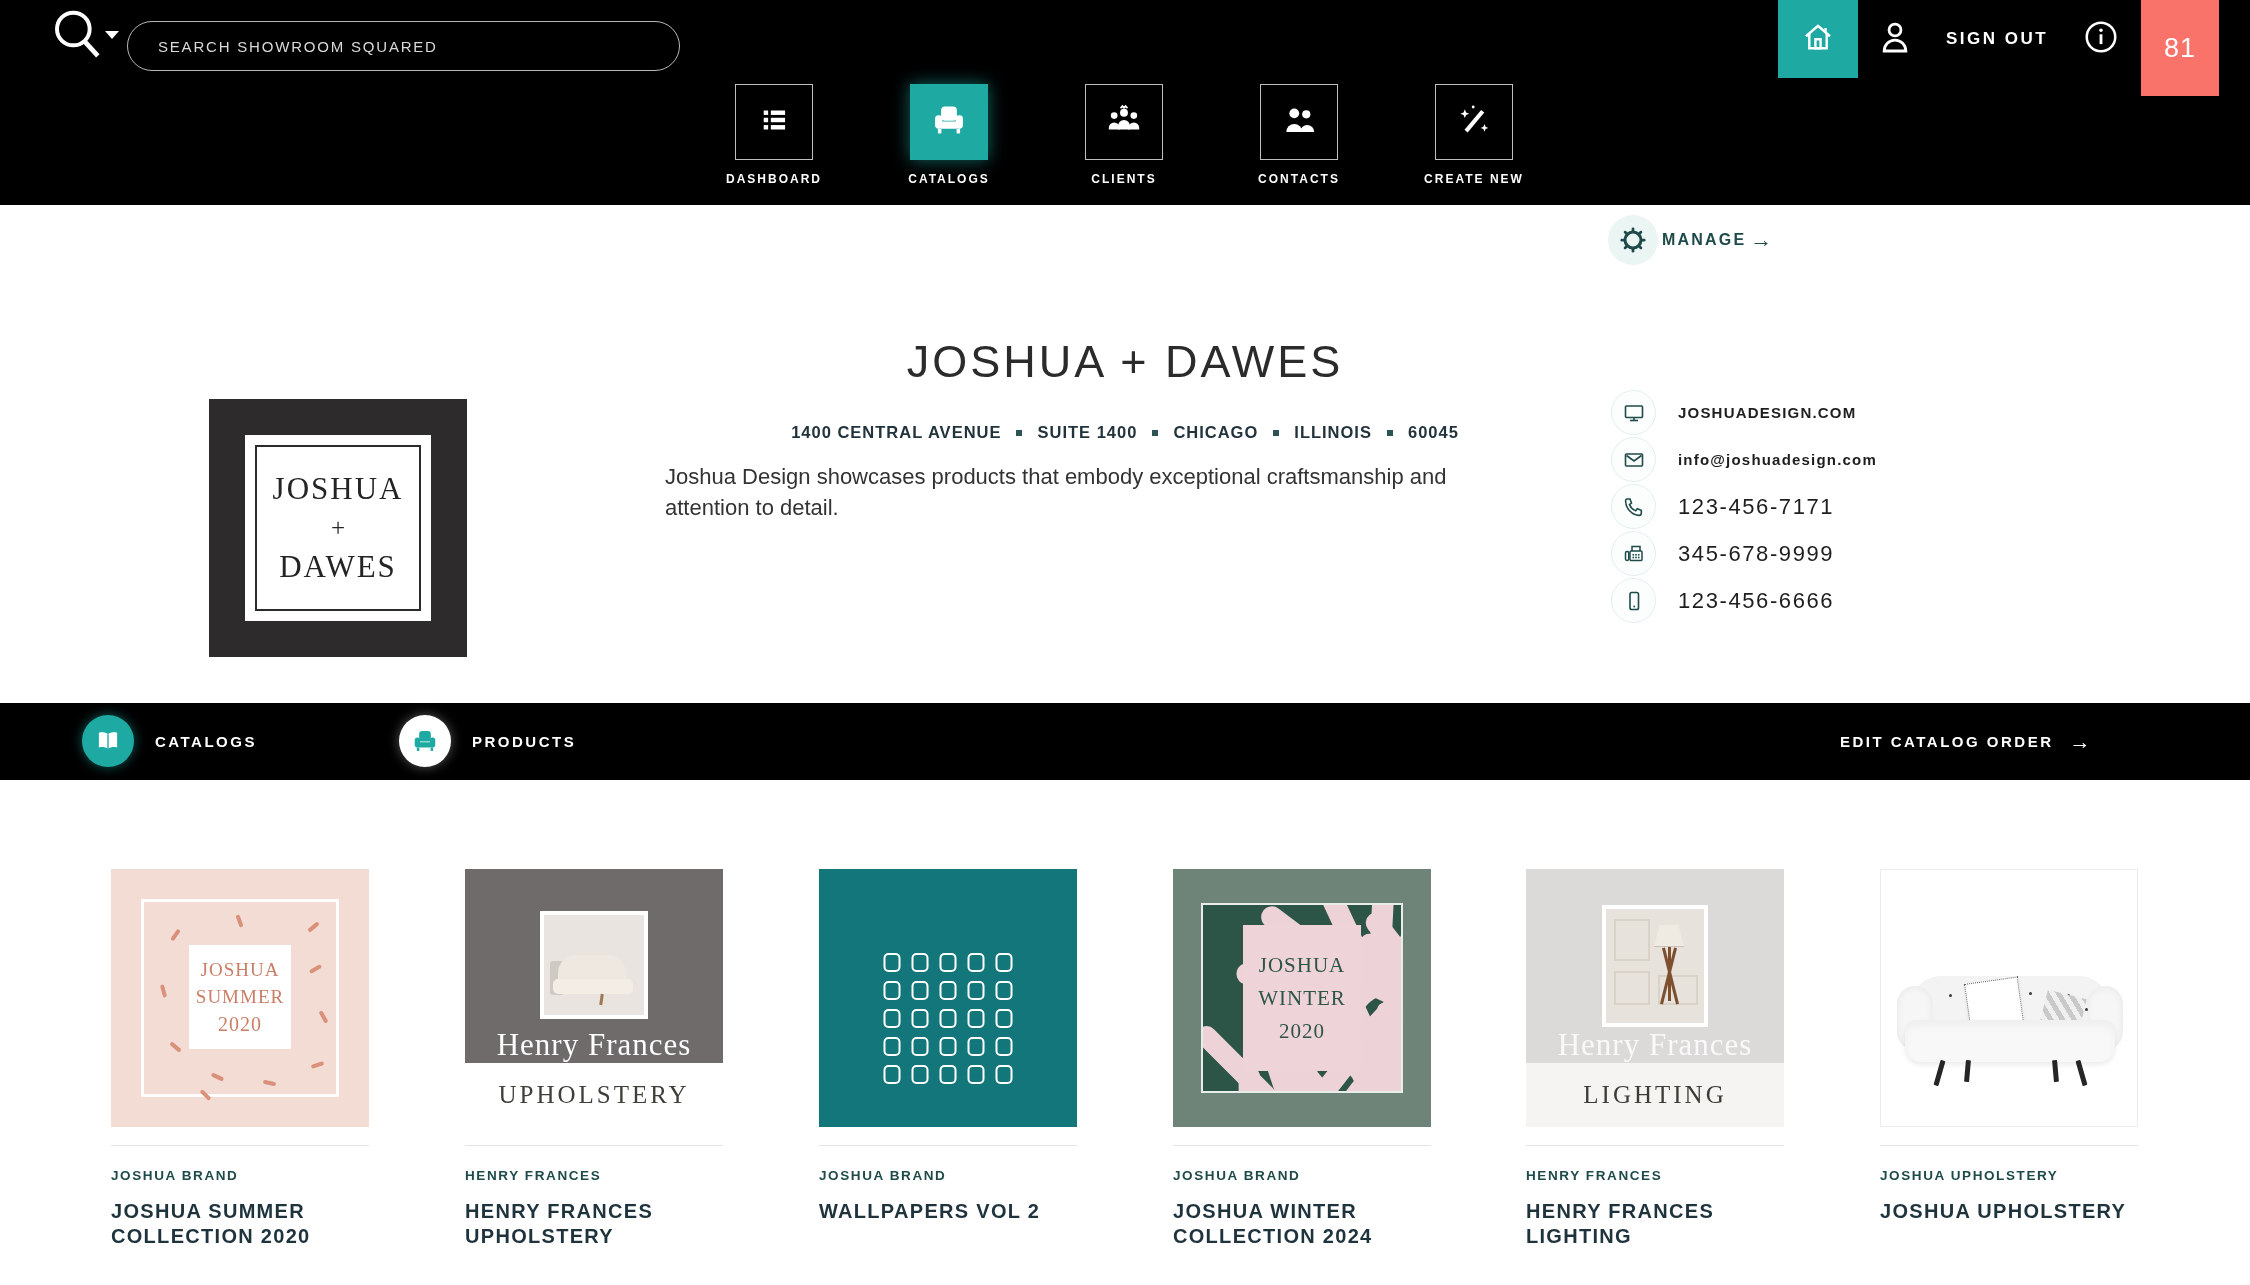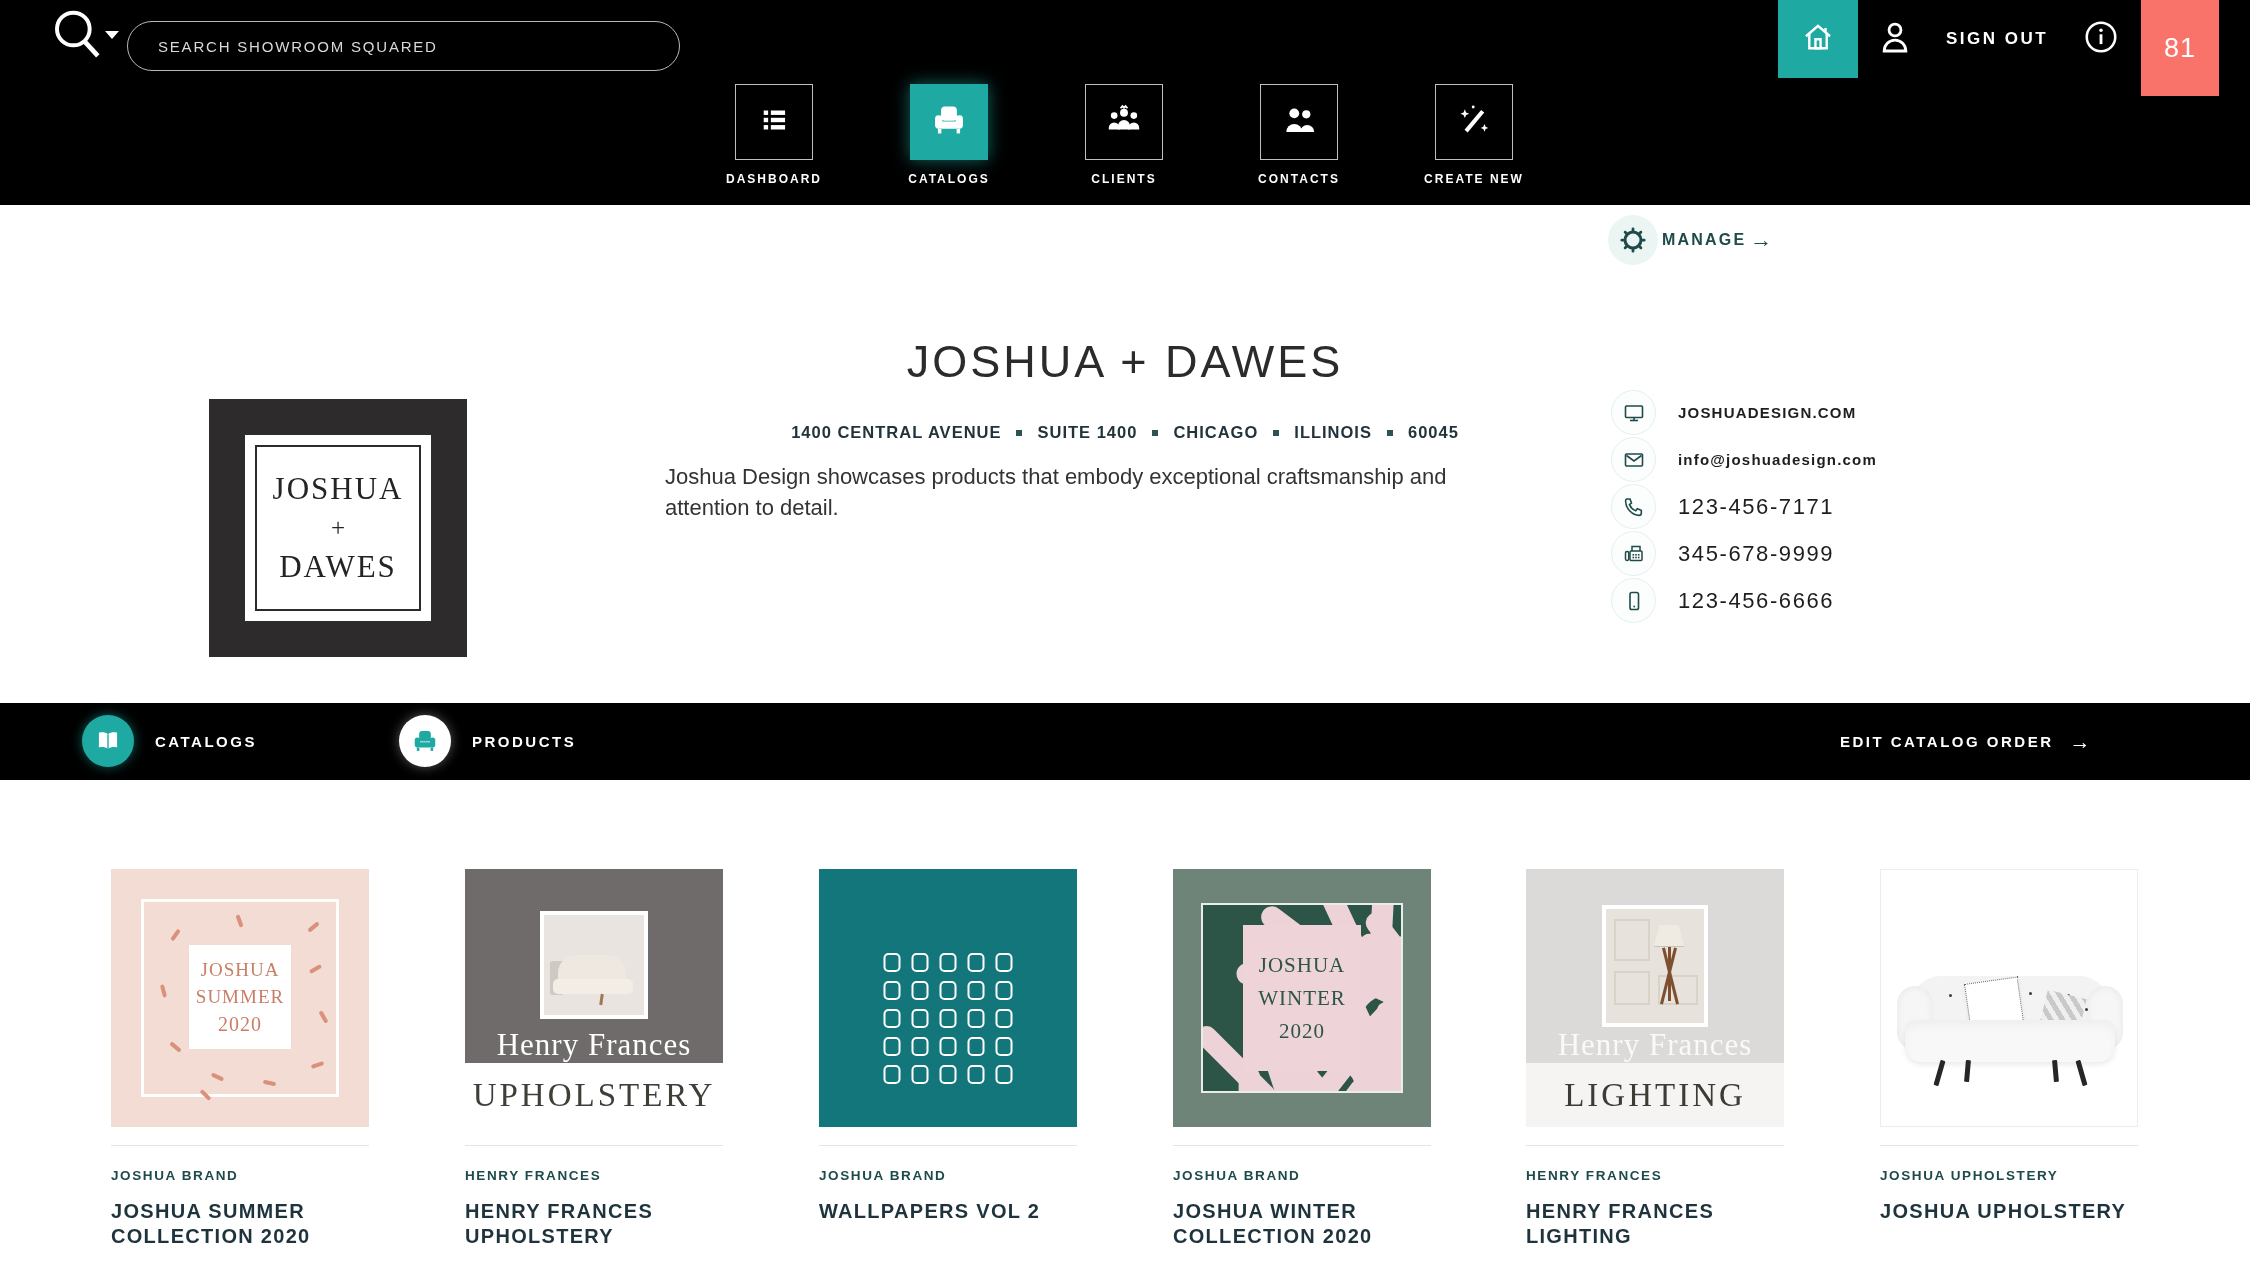--- a/index.html
+++ b/index.html
@@ -75,21 +75,21 @@
   .confetti i{position:absolute;width:13px;height:4px;border-radius:2px;background:#D9917B;}
 
   
   .art-uph{background:#6F6B6B;}
   .photo2{position:absolute;left:75px;top:42px;width:108px;height:108px;background:#E9E4E0;border:4px solid #fff;}
   .p2-sofaback{position:absolute;left:14px;top:40px;width:68px;height:32px;background:#EFE8E0;border-radius:18px 18px 4px 4px;}
   .p2-sofaseat{position:absolute;left:9px;top:64px;width:80px;height:15px;background:#F3EDE6;border-radius:5px;}
   .p2-leg{position:absolute;left:56px;top:79px;width:3px;height:11px;background:#A07850;transform:rotate(8deg);}
   .p2-throw{position:absolute;left:6px;top:46px;width:14px;height:34px;background:#CFC9C4;border-radius:3px;}
   .brand-serif{position:absolute;top:158px;left:0;width:100%;text-align:center;font-family:"Liberation Serif",serif;color:#fff;font-size:31px;letter-spacing:1px;}
-  .art-strip{position:absolute;bottom:0;left:0;width:100%;height:64px;display:flex;align-items:center;justify-content:center;font-family:"Liberation Serif",serif;font-size:33px;letter-spacing:3px;color:#3F3F39;}
+  .art-strip{position:absolute;bottom:0;left:0;width:100%;height:64px;display:flex;align-items:center;justify-content:center;font-family:"Liberation Serif",serif;font-size:25px;letter-spacing:3px;color:#3F3F39;}
   .strip-white{background:#fff;}
   .strip-light{background:#F5F4F2;color:#3C3C36;}
 
   
   .art-wall{background:#12767A;}
   .wgrid{position:absolute;top:84px;left:50%;transform:translateX(-50%);display:grid;grid-template-columns:repeat(5,17px);gap:9px 11px;}
   .wgrid i{width:17px;height:19px;border:2.5px solid #fff;border-radius:5px;}
 
   
   .art-winter{background:#6E8478;}
@@ -479,21 +479,21 @@
       </svg>
       <div class="winter-box">
         <span class="winter-line">JOSHUA</span>
         <span class="winter-line">WINTER</span>
         <span class="winter-line">2020</span>
       </div>
     </div>
   </div>
   <div class="card-divider"></div>
   <div class="card-eyebrow">JOSHUA BRAND</div>
-  <div class="card-title">JOSHUA WINTER COLLECTION 2020</div>
+  <div class="card-title">JOSHUA WINTER COLLECTION 2024</div>
 </article>
 
 <article class="card" style="left:1526px">
   <div class="card-art art-light">
     <div class="photo5">
       <div class="p5-panel" style="left:8px;top:10px;width:36px;height:42px;"></div>
       <div class="p5-panel" style="left:8px;top:62px;width:36px;height:34px;"></div>
       <div class="p5-panel" style="left:52px;top:66px;width:40px;height:30px;"></div>
       <div class="p5-shade"></div>
       <div class="p5-leg" style="left:61px;transform:rotate(14deg);"></div>

